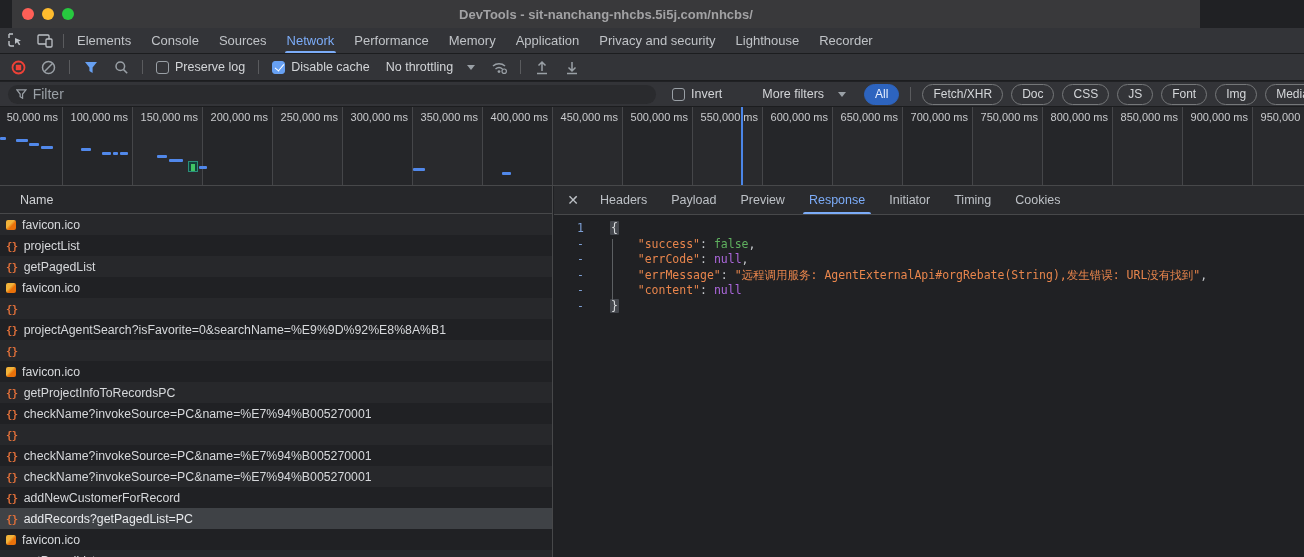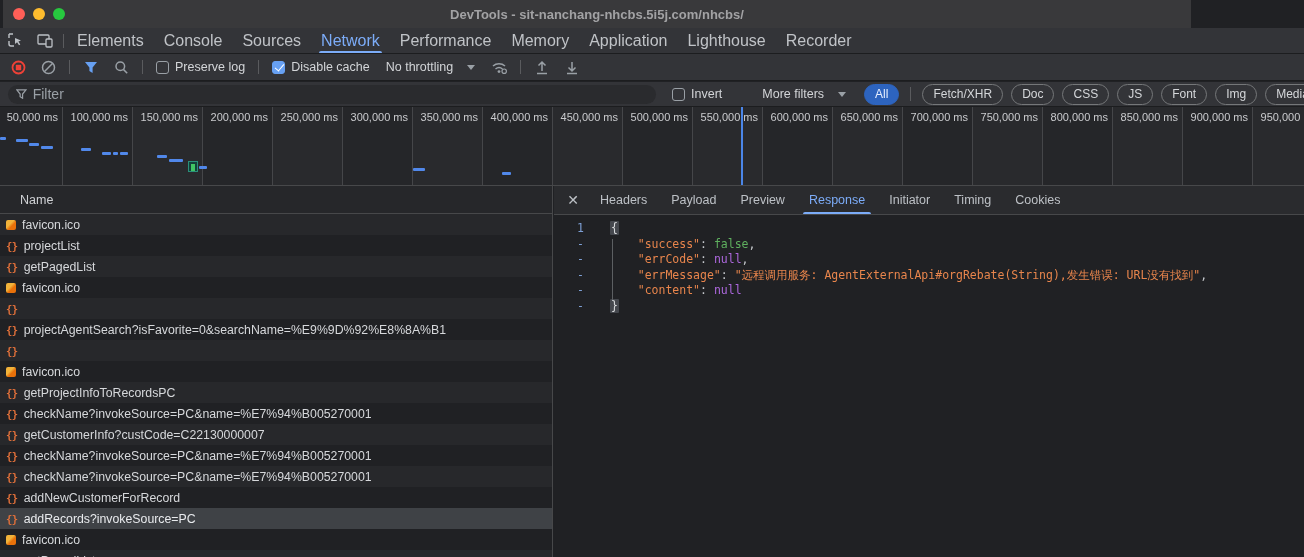--- a/index.html
+++ b/index.html
@@ -1,29 +1,29 @@
 <!DOCTYPE html>
 <html><head>
 <meta charset="utf-8">
 <style>
   * { margin:0; padding:0; box-sizing:border-box; }
   html,body { width:1304px; height:557px; overflow:hidden; background:#202124;
     font-family:"Liberation Sans", sans-serif; -webkit-font-smoothing:antialiased; }
 
-  .titlebar { position:absolute; left:3px; top:0; width:1188px; height:28px; background:#39393b;
+  .titlebar { position:absolute; left:12px; top:0; width:1188px; height:28px; background:#39393b;
     display:flex; align-items:center; justify-content:center; }
   .traffic { position:absolute; left:10px; top:8px; display:flex; gap:8px; }
   .light { width:12px; height:12px; border-radius:50%; }
   .title-text { color:#a2a2a4; font-size:13px; font-weight:bold; }
 
   .tabbar { position:absolute; left:0; top:28px; width:1304px; height:26px; background:#333438;
     border-bottom:1px solid #1c1d1f; display:flex; align-items:stretch; }
   .icon-btn { width:30px; display:flex; align-items:center; justify-content:center; cursor:default; }
   .vsep { width:1px; height:14px; background:#5a5b5e; align-self:center; margin:0 3px; }
-  .tab { padding:0 10px; display:flex; align-items:center; color:#c0c3c7; font-size:16px; position:relative; white-space:nowrap; }
+  .tab { padding:0 10px; display:flex; align-items:center; color:#c0c3c7; font-size:13px; position:relative; white-space:nowrap; }
   .tab.active { color:#7cacf8; }
   .tab.active::after { content:""; position:absolute; left:8px; right:8px; bottom:0; height:2.5px; background:#7cacf8; border-radius:2px 2px 0 0; }
 
   .toolbar { position:absolute; left:0; top:54px; width:1304px; height:27px; background:#333438;
     border-bottom:1px solid #1c1d1f; display:flex; align-items:center; padding:0 6px; gap:6px; }
   .tbtn { width:24px; height:22px; display:flex; align-items:center; justify-content:center; border-radius:3px; }
   .check-row { display:flex; align-items:center; gap:6px; color:#d3d5d8; font-size:12.5px; padding:0 4px; white-space:nowrap; }
   .cbox { width:13px; height:13px; border:1.5px solid #9aa0a6; border-radius:3px; background:transparent; position:relative; }
   .cbox.checked { background:#67a0f2; border-color:#67a0f2; }
   .cbox.checked::after { content:""; position:absolute; left:3.5px; top:0.5px; width:4px; height:8px;
@@ -108,20 +108,21 @@
   </div>
   <div class="vsep"></div>
   <div id="main-tabs" style="display:flex">
       <div class="tab">Elements</div>
       <div class="tab">Console</div>
       <div class="tab">Sources</div>
       <div class="tab active">Network</div>
       <div class="tab">Performance</div>
       <div class="tab">Memory</div>
       <div class="tab">Application</div>
+      <div class="tab">Privacy and security</div>
       <div class="tab">Lighthouse</div>
       <div class="tab">Recorder</div>
     </div>
 </div>
 
 <div class="toolbar">
   <div class="tbtn">
     <svg width="15" height="15" viewBox="0 0 15 15">
       <circle cx="7.5" cy="7.5" r="6" stroke="#ee4137" stroke-width="1.8" fill="none"></circle>
       <rect x="4.8" y="4.8" width="5.4" height="5.4" fill="#ee4137"></rect>
@@ -315,37 +316,36 @@
       <div class="net-row odd">
         <span class="req-icon-xhr">{}</span>
         <span>getProjectInfoToRecordsPC</span>
       </div>
       <div class="net-row even">
         <span class="req-icon-xhr">{}</span>
         <span>checkName?invokeSource=PC&amp;name=%E7%94%B005270001</span>
       </div>
       <div class="net-row odd">
         <span class="req-icon-xhr">{}</span>
-        <span>getCustomerInfo?custCode=C22130000007</span>
       </div>
       <div class="net-row even">
         <span class="req-icon-xhr">{}</span>
         <span>checkName?invokeSource=PC&amp;name=%E7%94%B005270001</span>
       </div>
       <div class="net-row odd">
         <span class="req-icon-xhr">{}</span>
         <span>checkName?invokeSource=PC&amp;name=%E7%94%B005270001</span>
       </div>
       <div class="net-row even">
         <span class="req-icon-xhr">{}</span>
         <span>addNewCustomerForRecord</span>
       </div>
       <div class="net-row odd selected">
         <span class="req-icon-xhr">{}</span>
-        <span>addRecords?invokeSource=PC</span>
+        <span>addRecords?getPagedList=PC</span>
       </div>
       <div class="net-row even">
         <span class="req-icon-img"></span>
         <span>favicon.ico</span>
       </div>
       <div class="net-row odd">
         <span class="req-icon-xhr">{}</span>
         <span>getPagedList</span>
       </div>
     </div>

